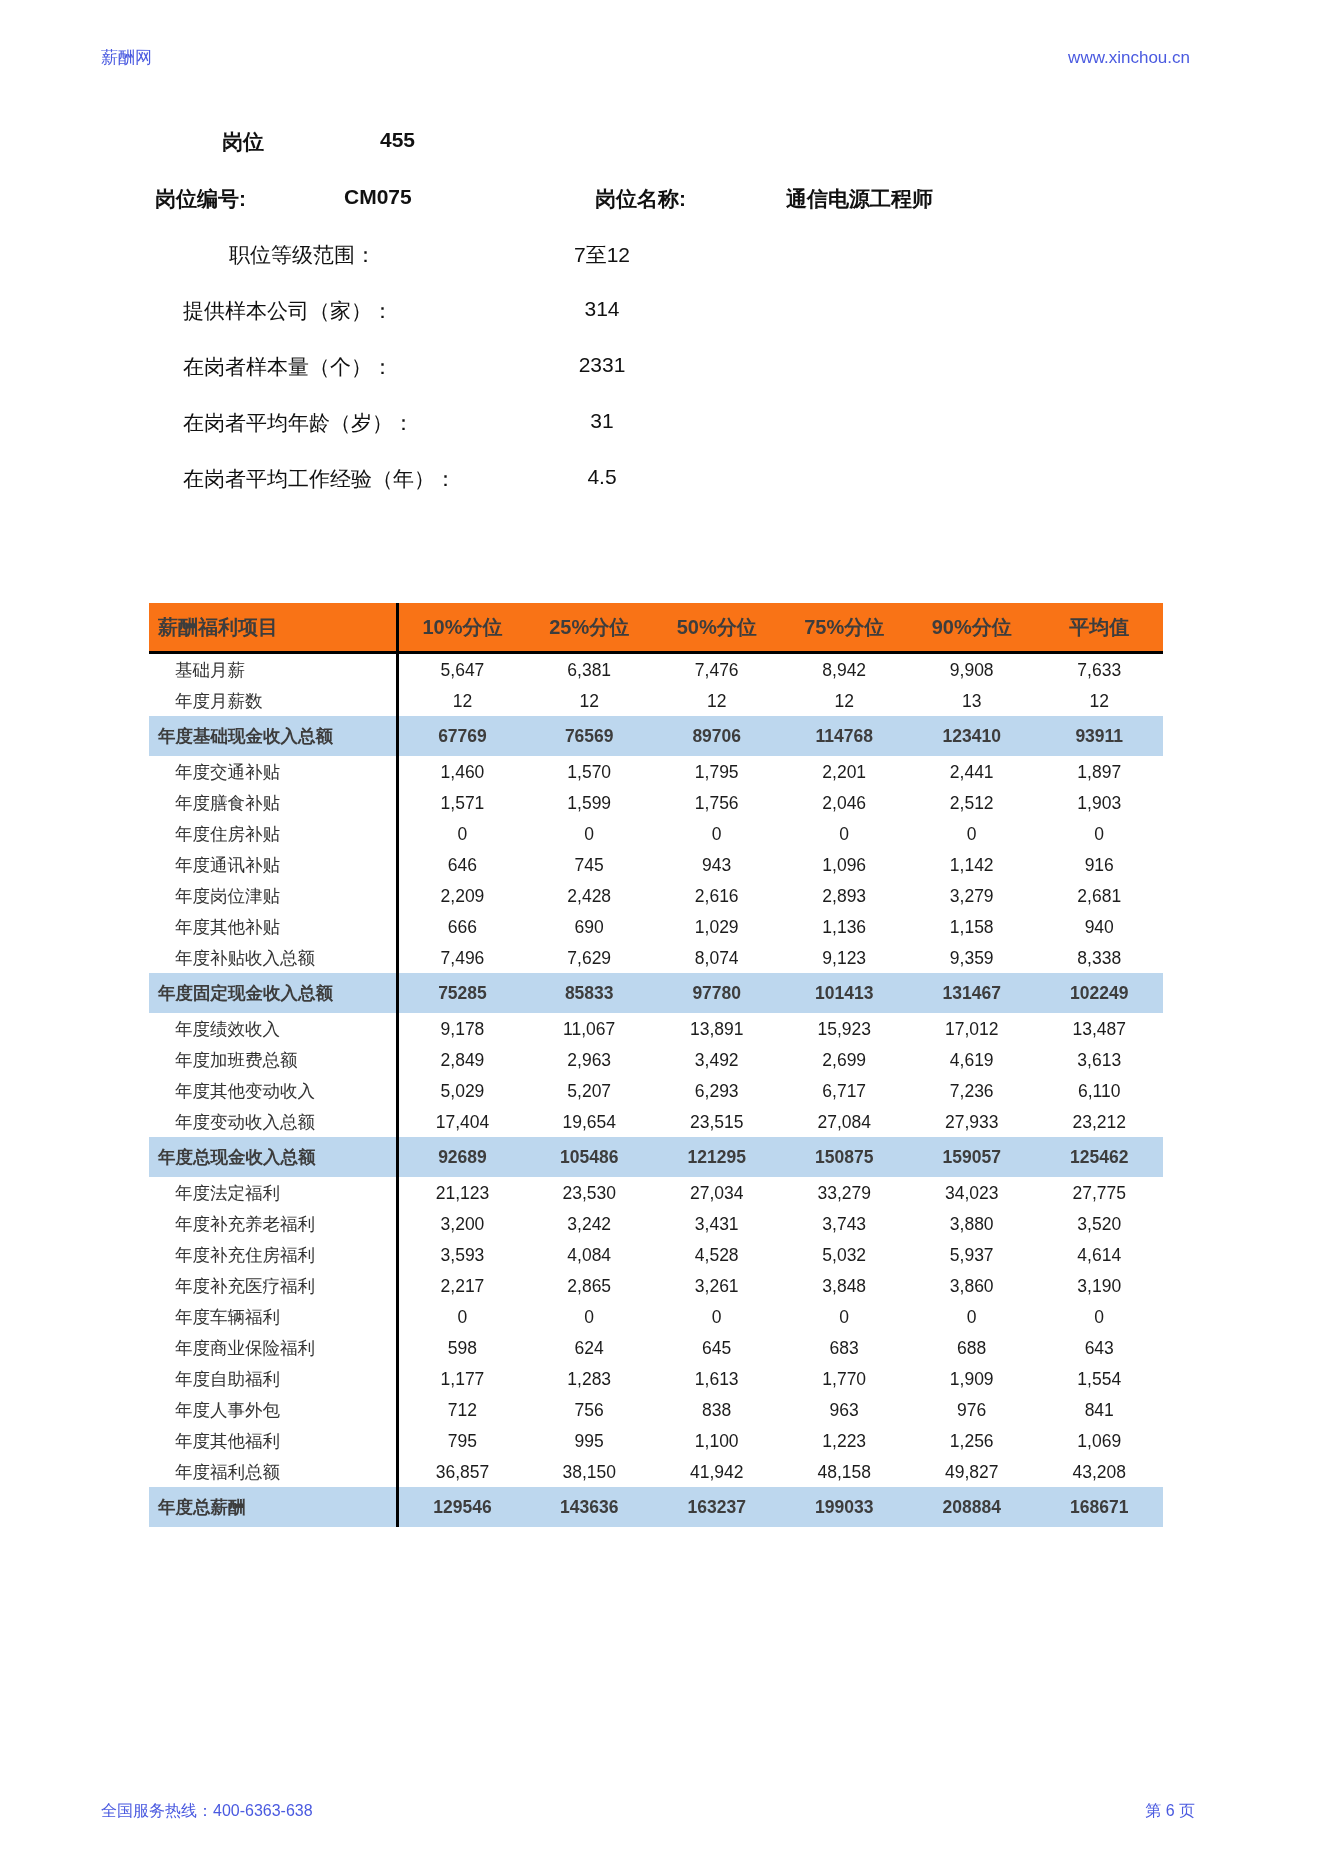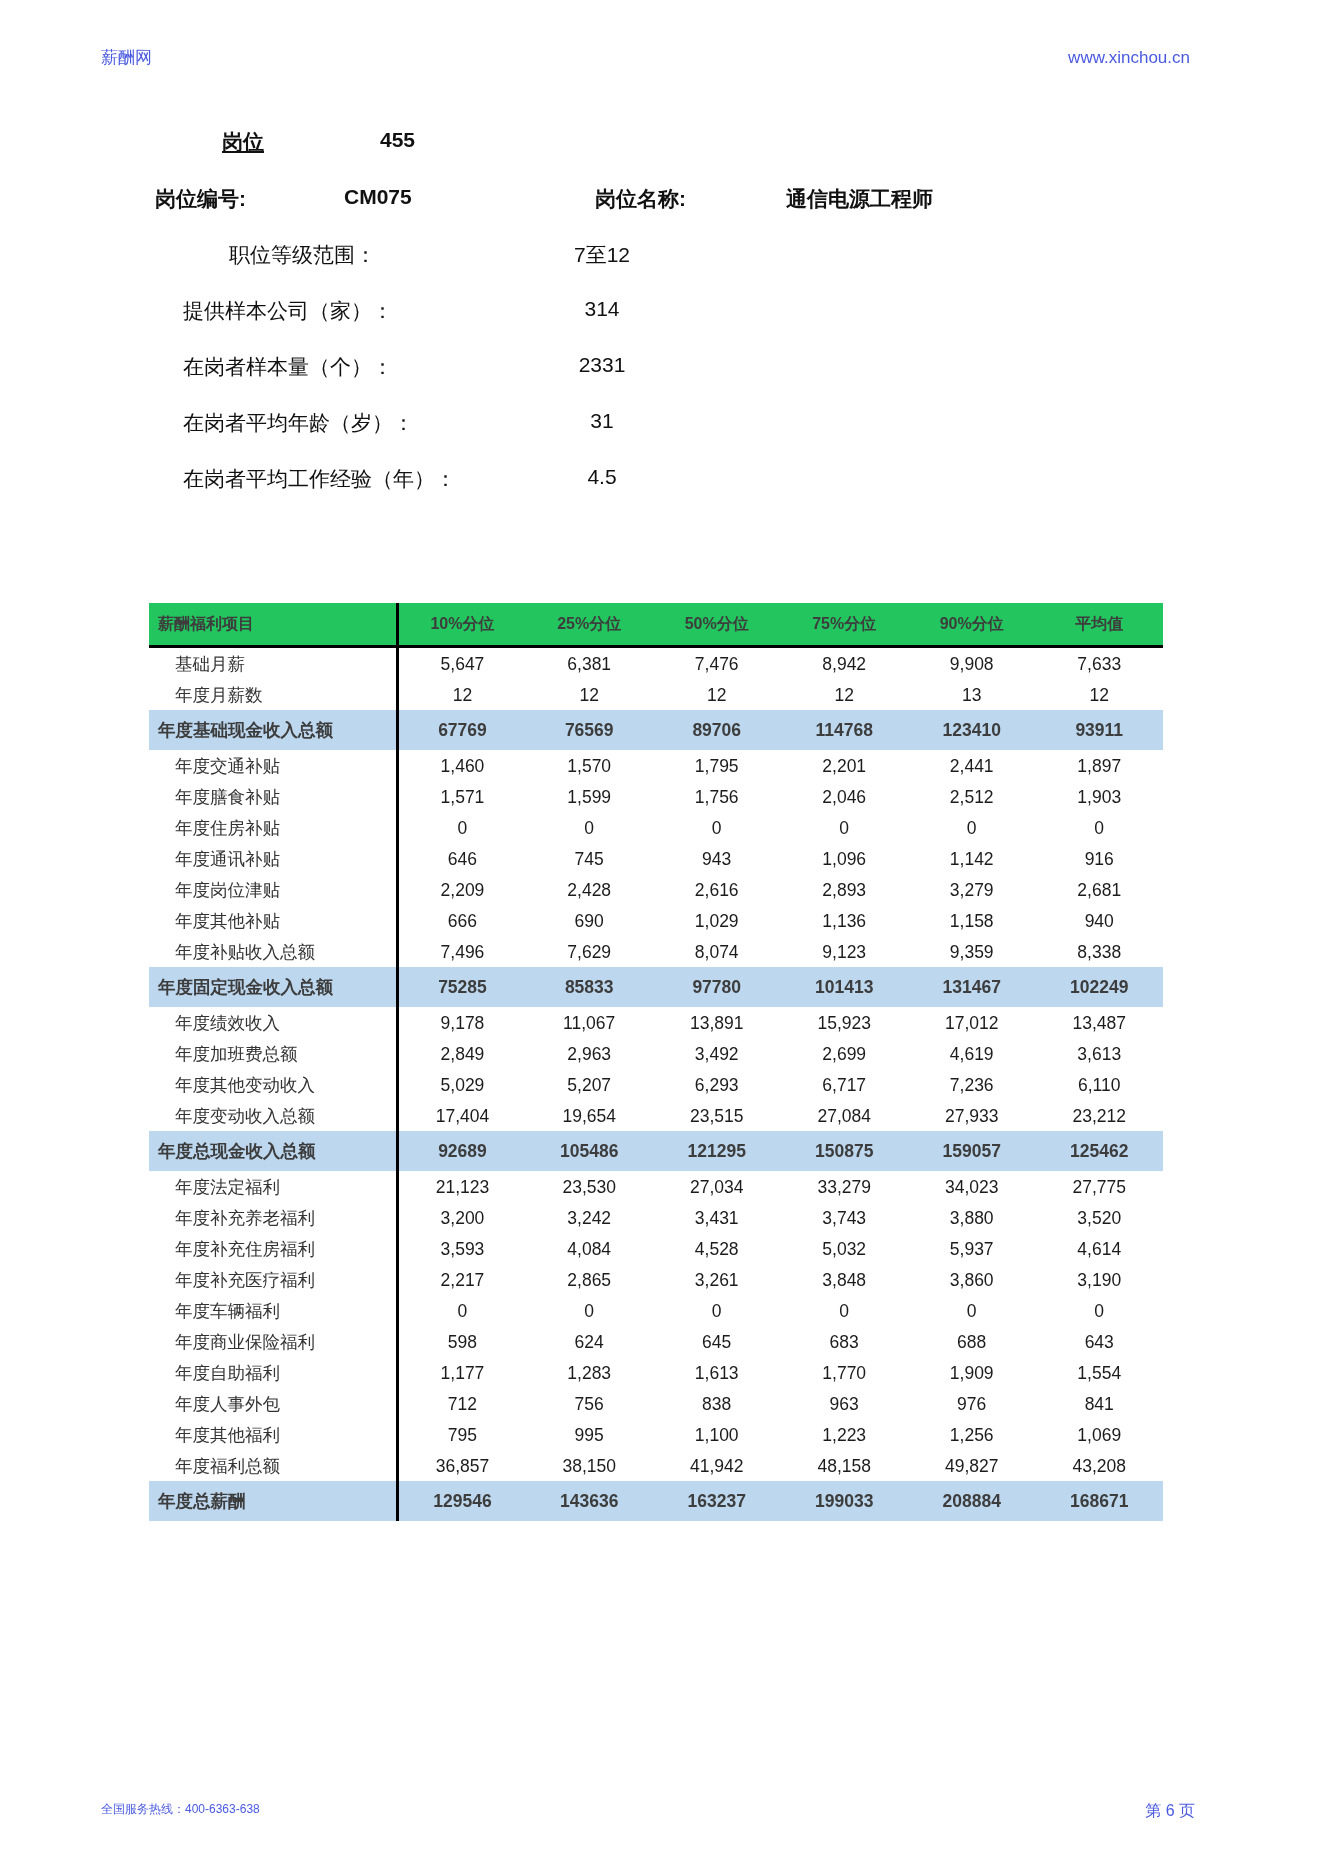--- a/index.html
+++ b/index.html
@@ -5,36 +5,36 @@
   html,body{margin:0;padding:0;}
   body{
     width:1322px;height:1871px;position:relative;background:#ffffff;
     font-family:"Liberation Sans","DejaVu Sans",sans-serif;
     color:#1a1a1a;
   }
   .abs{position:absolute;white-space:nowrap;}
   
   .site-logo{left:101px;top:46px;font-size:17px;color:#4a5ae0;}
   .site-url{right:132px;top:48px;font-size:17px;color:#4a5ae0;text-decoration:none;}
-  .footer-hotline{left:101px;top:1801px;font-size:12px;color:#4a5ae0;}
+  .footer-hotline{left:101px;top:1801px;font-size:16px;color:#4a5ae0;}
   .footer-page{right:127px;top:1801px;font-size:16px;color:#4a5ae0;}
   
   .b{font-weight:700;}
   .info{font-size:21px;color:#111;}
   .val-center{width:164px;text-align:center;display:inline-block;}
   
   table.salary{
     position:absolute;left:149px;top:603px;width:1014px;
     border-collapse:collapse;table-layout:fixed;
   }
   table.salary col.c-label{width:248px;}
   table.salary col.c-val{width:127px;}
   table.salary th{
-    background:#22c55e;border-bottom:3px solid #000;
-    font-size:16px;font-weight:700;color:#3d3d3d;
+    background:#f97316;border-bottom:3px solid #000;
+    font-size:20px;font-weight:700;color:#3d3d3d;
     padding:11px 0 10px;text-align:center;
   }
   table.salary th.lbl-h{text-align:left;padding-left:9px;border-right:3px solid #000;}
   table.salary td{
     font-size:17.5px;text-align:center;padding:3.5px 0;color:#1c1c1c;
     line-height:24px;
   }
   table.salary td.lbl{
     text-align:left;padding-left:26px;color:#333333;border-right:3px solid #000;
   }
@@ -42,21 +42,21 @@
     background:#bdd7ee;font-weight:700;color:#3d3d3d;padding:8px 0;
   }
   table.salary tr.hl td.lbl{padding-left:9px;}
 </style>
 </head>
 <body>
 
 <div class="abs site-logo">薪酬网</div>
 <a class="abs site-url" href="#">www.xinchou.cn</a>
 
-<div class="abs info b" style="left:222px;top:128px;text-decoration:underline;">岗位</div>
+<div class="abs info b" style="left:222px;top:128px;">岗位</div>
 <div class="abs info b" style="left:380px;top:128px;">455</div>
 
 <div class="abs info b" style="left:155px;top:185px;">岗位编号:</div>
 <div class="abs info b" style="left:344px;top:185px;">CM075</div>
 <div class="abs info b" style="left:595px;top:185px;">岗位名称:</div>
 <div class="abs info b" style="left:786px;top:185px;">通信电源工程师</div>
 
 <div class="abs info" style="left:200px;top:241px;margin-left:29px;">职位等级范围：</div>
 <div class="abs info" style="left:520px;top:241px;"><span class="val-center">7至12</span></div>
 

